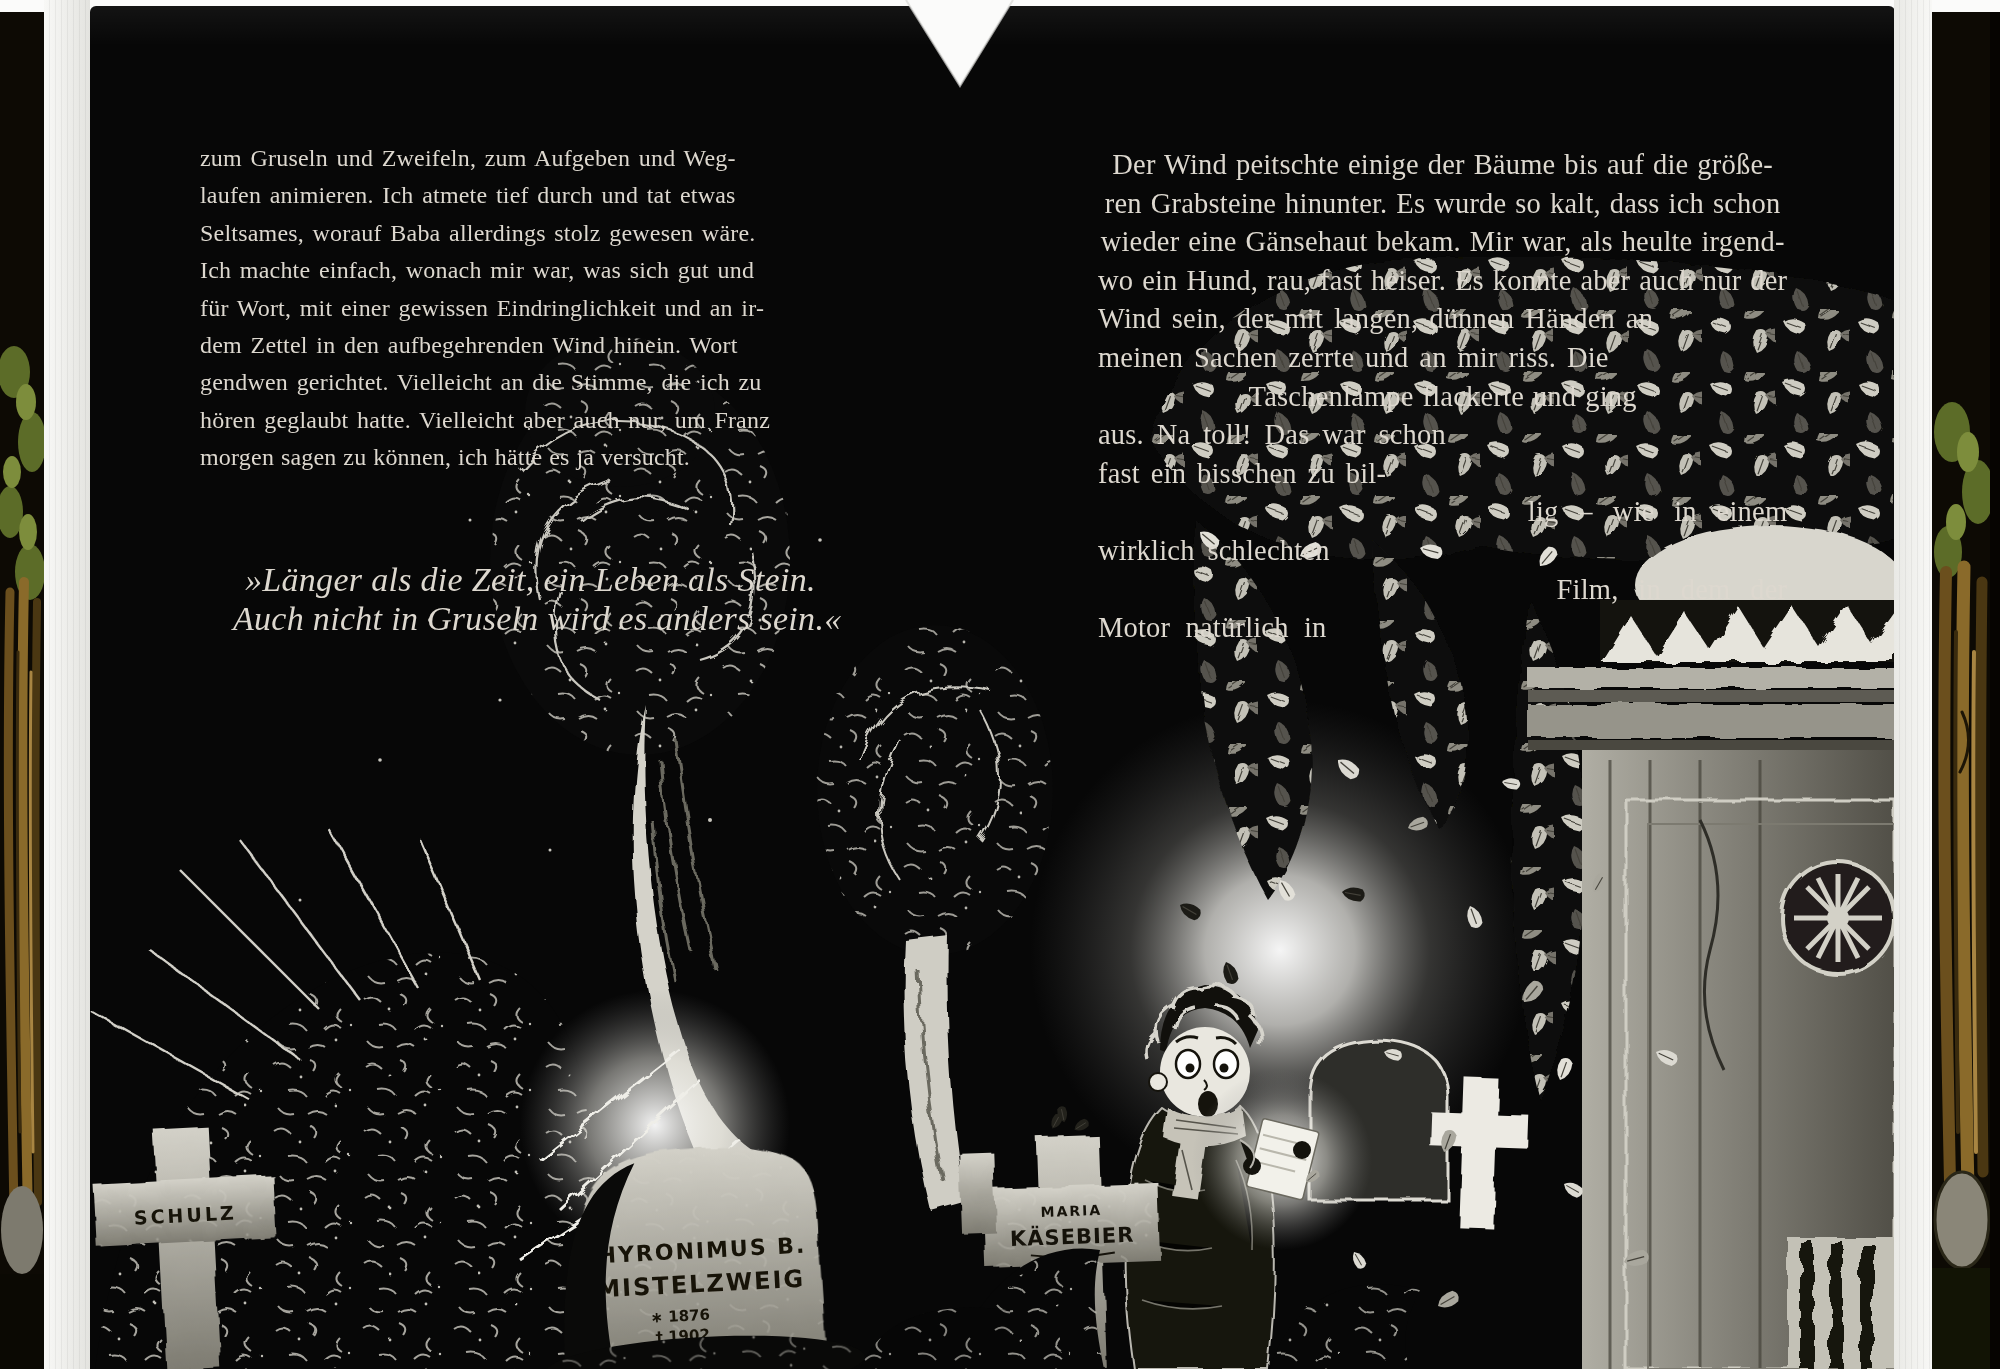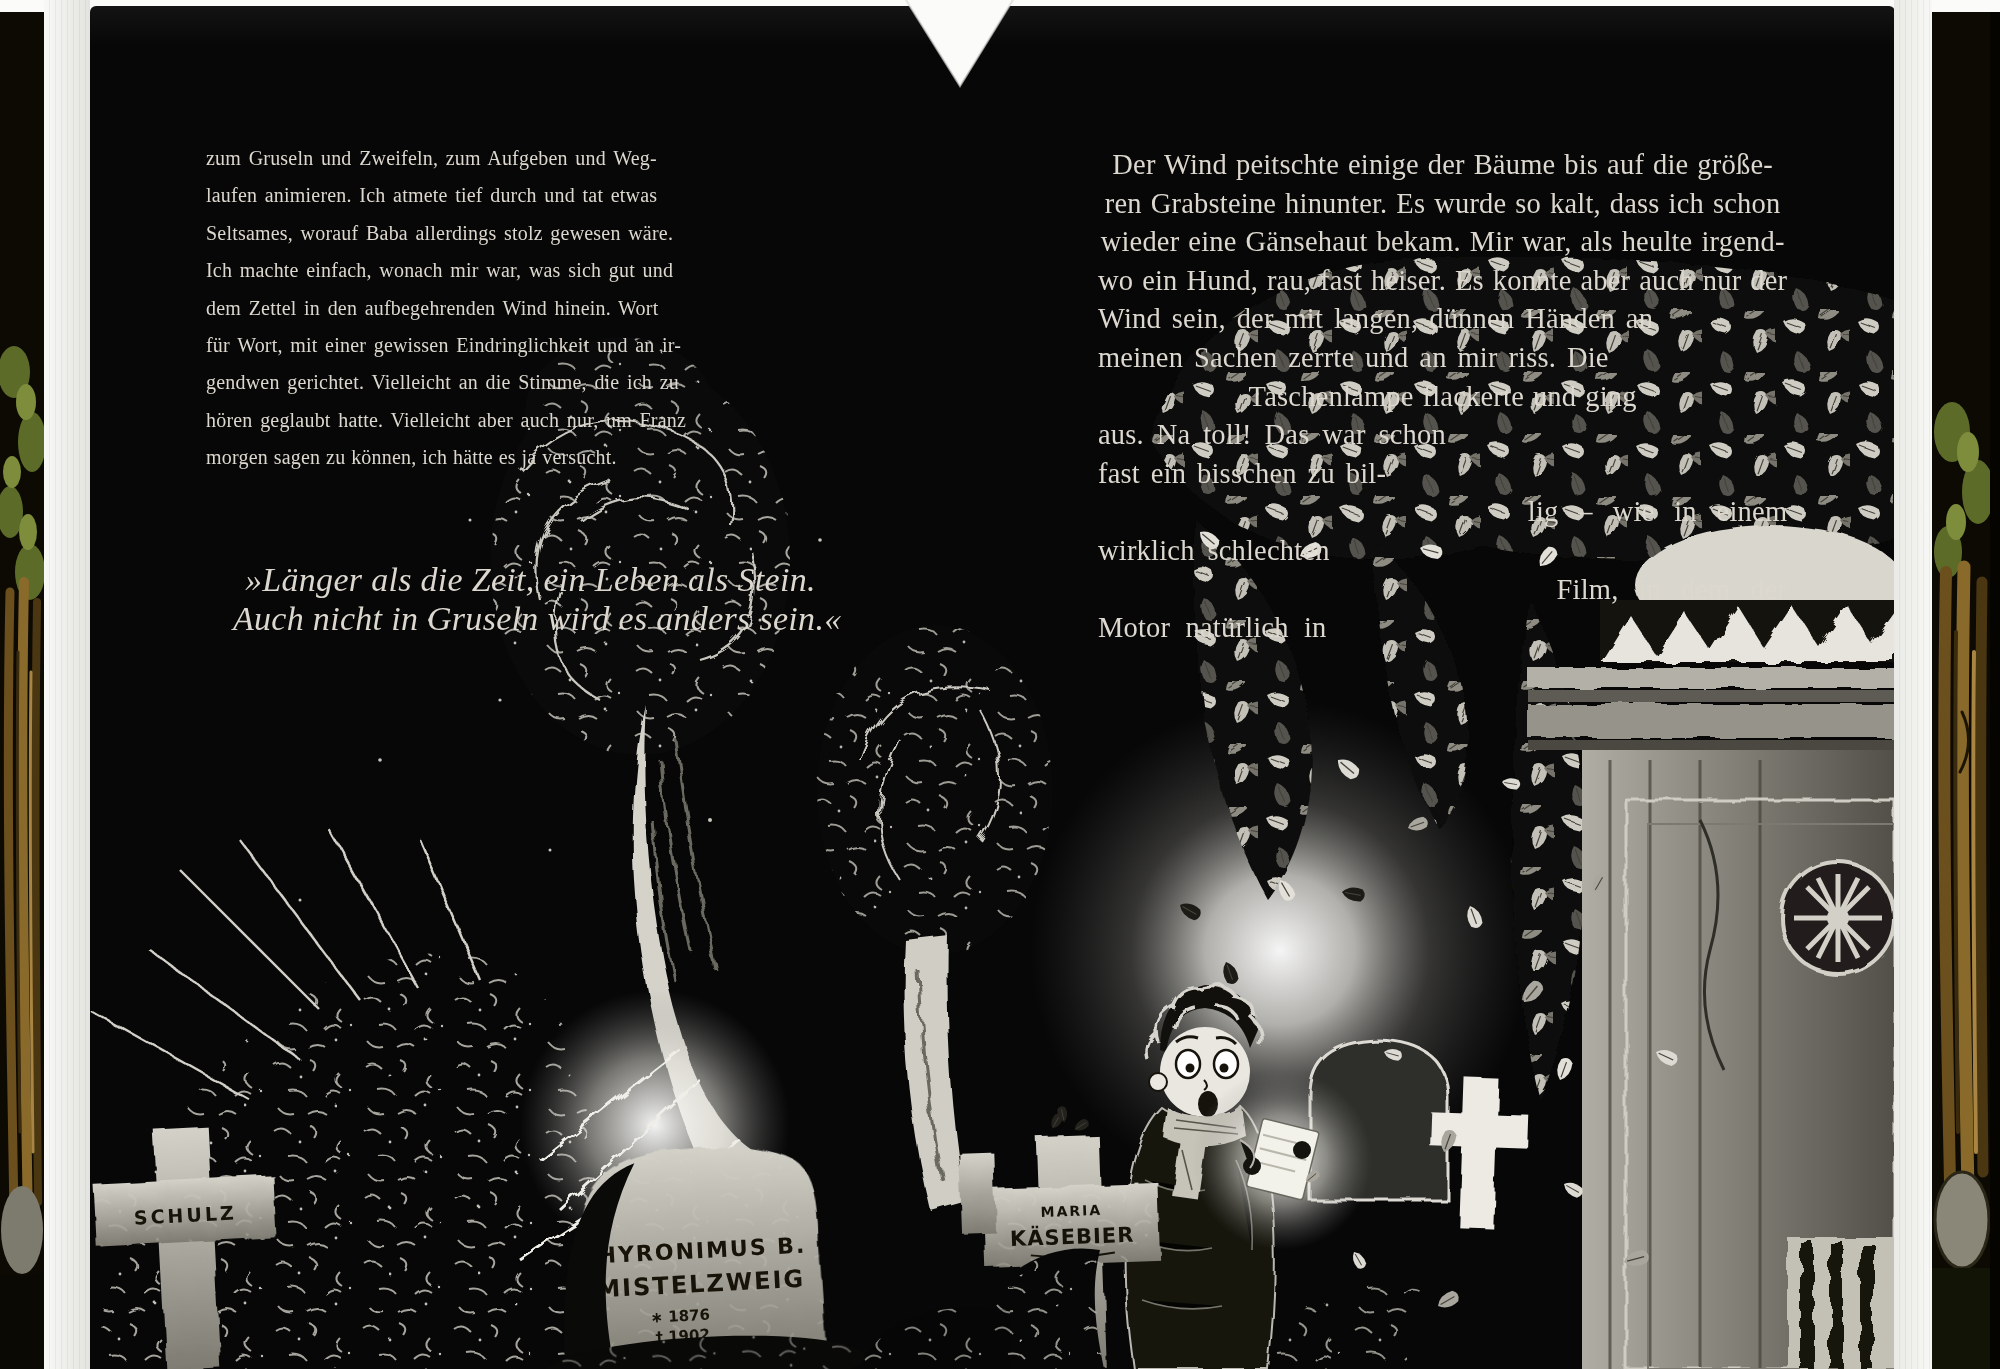--- a/index.html
+++ b/index.html
@@ -23,21 +23,21 @@
       linear-gradient(90deg,#e9e9e5,#f8f8f6);}
   
   .cover{position:absolute;top:12px;bottom:0;z-index:40;background:#0e0b05;}
   .cover-left{left:0;width:44px;}
   .cover-right{right:0;width:68px;}
   .cover svg{display:block;width:100%;height:100%;}
   
   #notch{position:absolute;left:0;top:0;width:2000px;height:120px;z-index:45;pointer-events:none;}
   
   .txt{position:absolute;z-index:20;color:#ddd8cf;white-space:nowrap;}
-  .lp{left:206px;top:140px;font-size:20px;}
+  .lp{left:200px;top:140px;font-size:24px;}
   .lp .ln{line-height:37.4px;word-spacing:2.4px;letter-spacing:.2px;}
   .lp .ln.last{word-spacing:.6px;}
   .quote{left:233px;top:560px;font-size:34px;font-style:italic;}
   .quote .ln{line-height:39px;letter-spacing:.3px;}
   .quote .q1{padding-left:12px;}
   .rp{left:1098px;top:146px;font-size:28.5px;}
   .rp .ln{line-height:38.6px;letter-spacing:.2px;}
   .ws1{word-spacing:1.6px;text-align:center;} .ws3{word-spacing:3.5px;} .ws5{word-spacing:5.5px;}
   .ws8{word-spacing:8px;} .ws12{word-spacing:12.5px;text-align:right;}
 </style>
@@ -347,22 +347,22 @@
       <use href="#leafg" transform="translate(1656,1052) rotate(25)" fill="#dcdad2"></use>
       <use href="#leafg" transform="translate(1438,1306) rotate(-30)" fill="#a9a79d"></use>
     </g>
   </svg>
 
   <div class="txt lp">
     <div class="ln">zum Gruseln und Zweifeln, zum Aufgeben und Weg-</div>
     <div class="ln">laufen animieren. Ich atmete tief durch und tat etwas</div>
     <div class="ln">Seltsames, worauf Baba allerdings stolz gewesen wäre.</div>
     <div class="ln">Ich machte einfach, wonach mir war, was sich gut und</div>
+    <div class="ln">für Wort, mit einer gewissen Eindringlichkeit und an ir-</div>
     <div class="ln">dem Zettel in den aufbegehrenden Wind hinein. Wort</div>
-    <div class="ln">für Wort, mit einer gewissen Eindringlichkeit und an ir-</div>
     <div class="ln">gendwen gerichtet. Vielleicht an die Stimme, die ich zu</div>
     <div class="ln">hören geglaubt hatte. Vielleicht aber auch nur, um Franz</div>
     <div class="ln last">morgen sagen zu können, ich hätte es ja versucht.</div>
   </div>
 
   <div class="txt quote">
     <div class="ln q1">»Länger als die Zeit, ein Leben als Stein.</div>
     <div class="ln">Auch nicht in Gruseln wird es anders sein.«</div>
   </div>
 

